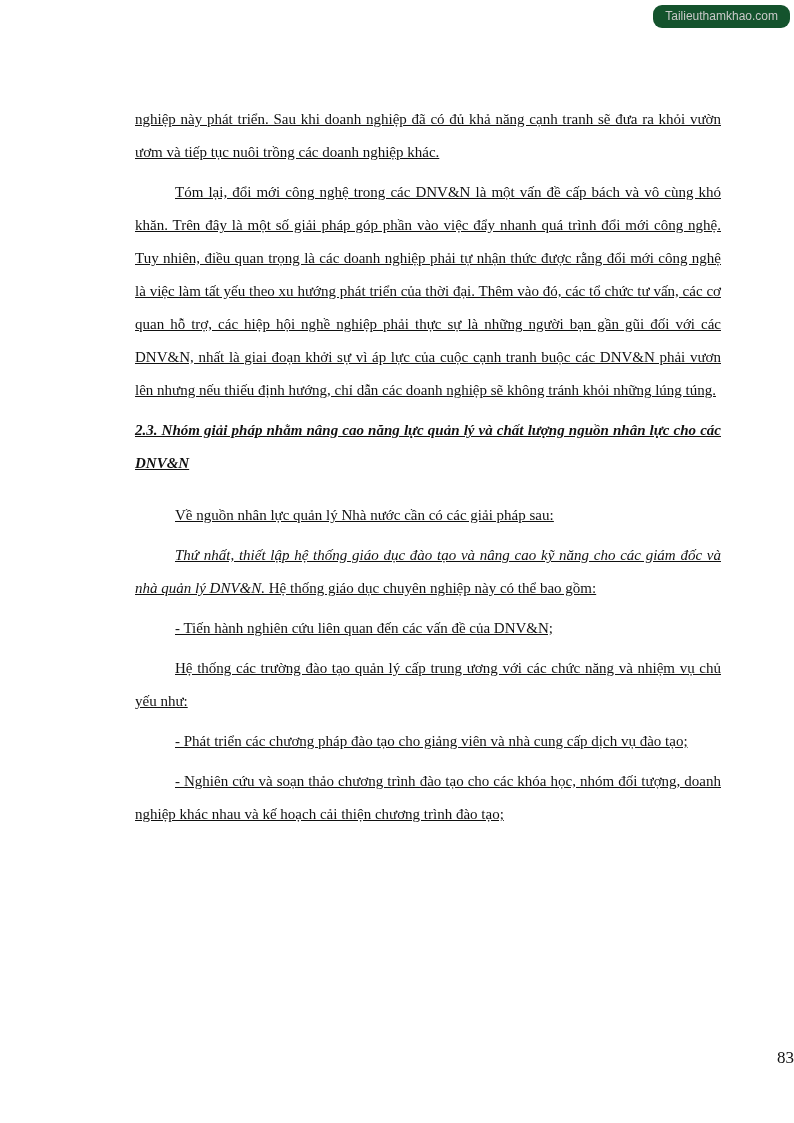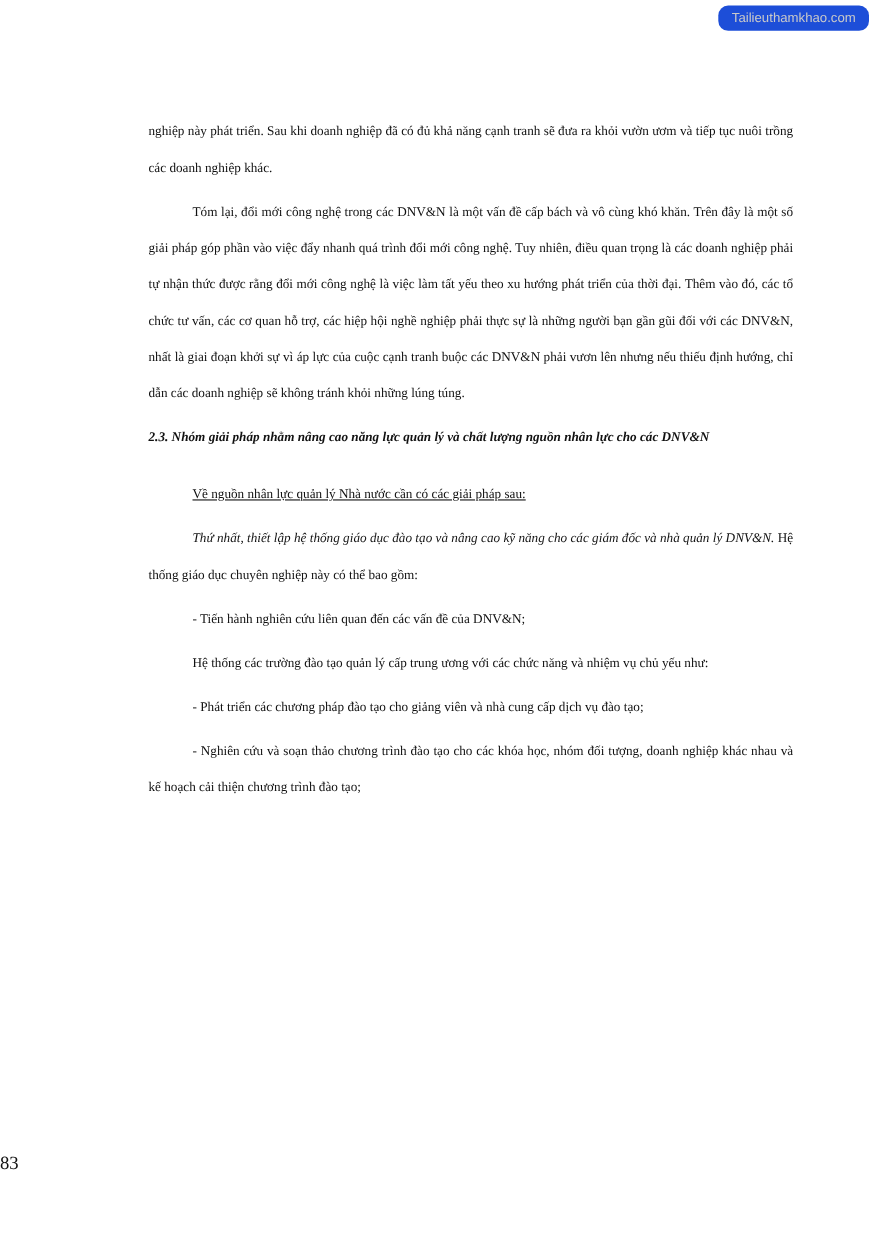--- a/index.html
+++ b/index.html
@@ -13,35 +13,36 @@
     height: 1123px;
     background: #ffffff;
     overflow: hidden;
     font-family: "Liberation Serif", "DejaVu Serif", serif;
     color: #111111;
   }
   .watermark {
     position: absolute;
     top: 5px;
     right: 4px;
-    background: #1d4ed8;
+    background: #14532d;
     color: #c9c9c9;
     font-family: "Liberation Sans", "DejaVu Sans", sans-serif;
     font-size: 12px;
     padding: 4px 12px 5px 12px;
     border-radius: 9px;
   }
   .content {
     position: absolute;
     top: 103px;
     left: 135px;
     width: 586px;
-    font-size: 12px;
+    font-size: 15px;
     line-height: 33px;
     text-align: justify;
+    text-decoration: underline;
   }
   .para {
     margin: 0 0 7px 0;
   }
   .indent {
     text-indent: 40px;
   }
   .heading {
     margin: 4px 0 19px 0;
     font-weight: bold;
@@ -53,21 +54,21 @@
   }
   .underline-line span {
     text-decoration: underline;
     margin-top: 44px;
   }
   .page-number {
     position: absolute;
     left: 0;
     width: 794px;
     top: 1048px;
-    text-align: left;
+    text-align: right;
     font-size: 17px;
     font-family: "Liberation Serif", "DejaVu Serif", serif;
     color: #111111;
   }
 </style>
 </head>
 <body>
 
 <div class="page">
 

